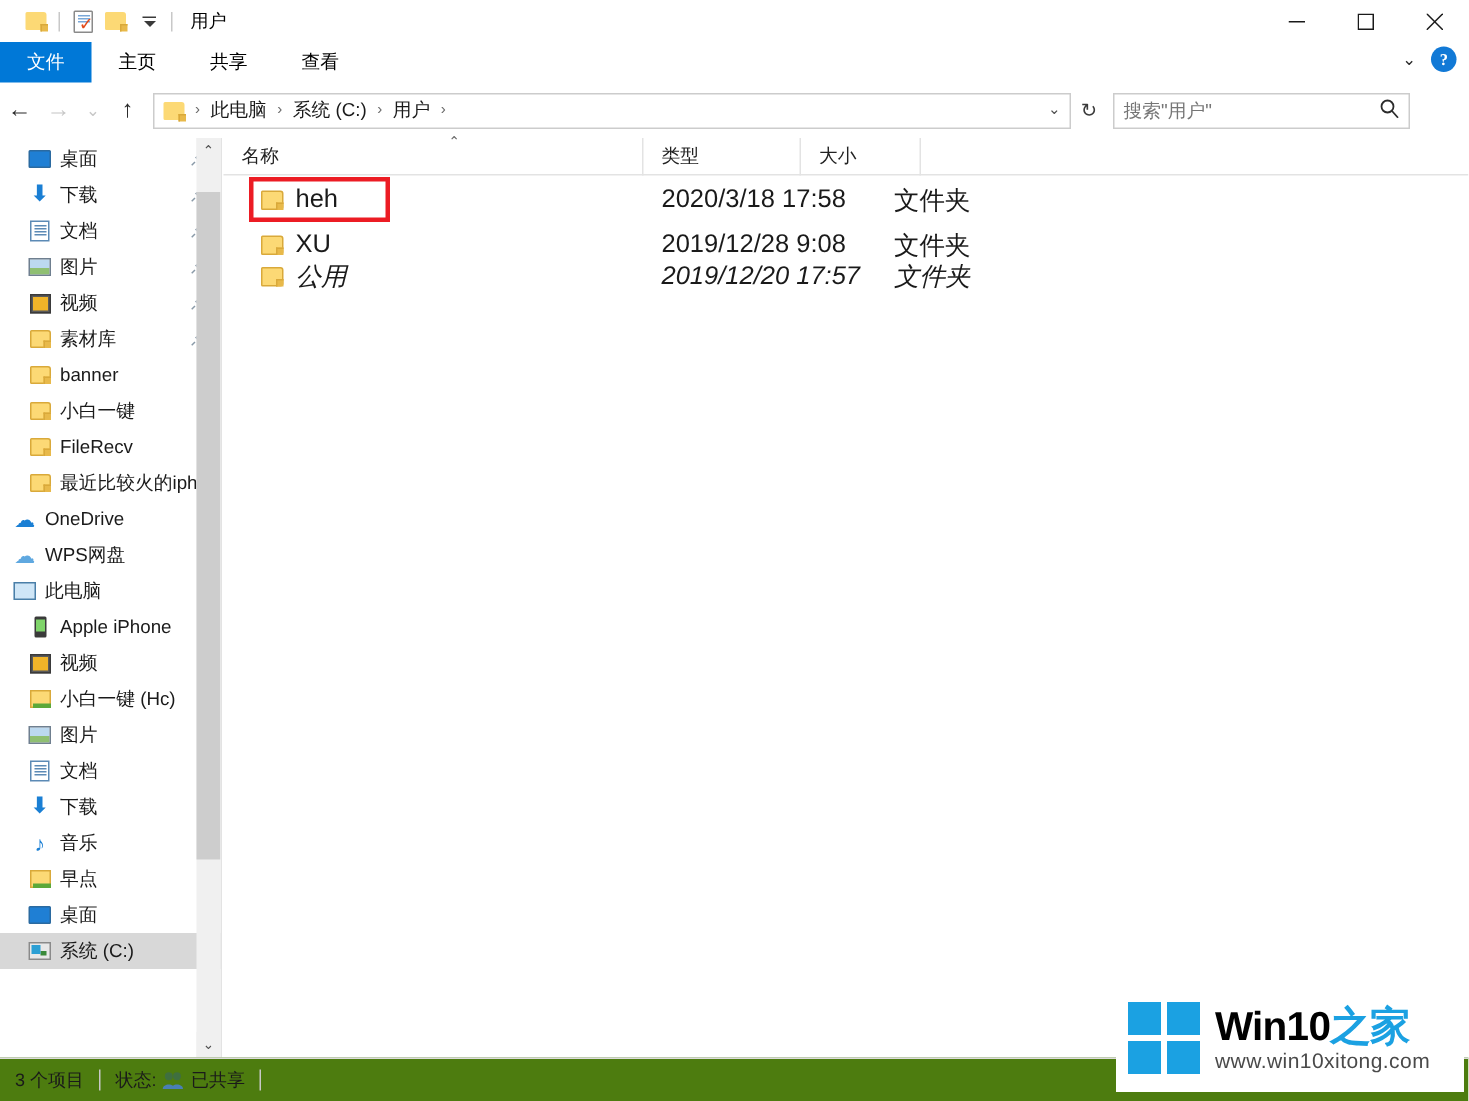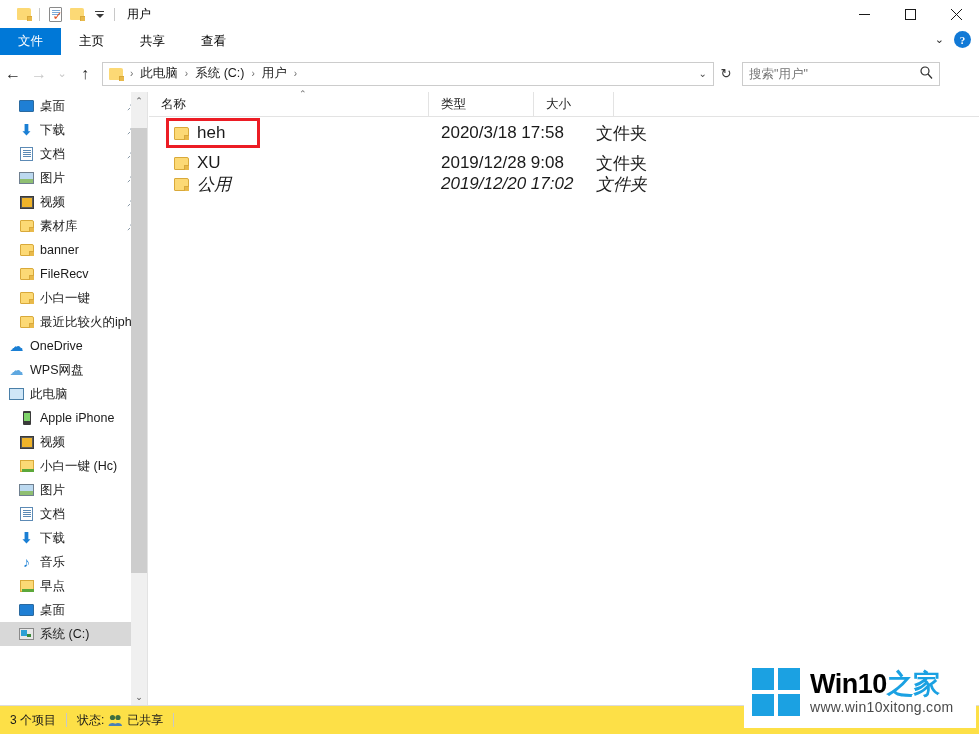--- a/index.html
+++ b/index.html
@@ -168,21 +168,21 @@
   .row .cell-name { display: flex; align-items: center; gap: 8px; padding-left: 25px; }
   .rowicon { width: 15px; height: 13px; background: #fcd975; border: 1px solid #d9a93a; border-radius: 1px 2px 2px 1px; position: relative; }
   .rowicon::after { content:""; position:absolute; right:-1px; bottom:-1px; width:4px; height:4px; background:#e8b94a; border-left:1px solid #d9a93a; border-top:1px solid #d9a93a; }
   .hl-box {
     position: absolute; border: 3px solid #ec1c24; pointer-events: none;
   }
 
   
   .statusbar {
     position: absolute; left: 0; top: 705px; width: 979px; height: 29px;
-    background: #fde047; border-top: 1px solid #dcdcdc; display: flex; align-items: center;
+    background: #4d7c0f; border-top: 1px solid #dcdcdc; display: flex; align-items: center;
     font-size: 12px; color: #1a1a1a;
   }
   .st-item { padding: 0 10px; display: flex; align-items: center; gap: 4px; }
   .st-sep { width: 1px; height: 14px; background: #c8c8c8; }
   .share-ic { display: inline-flex; }
 
   
   .watermark {
     position: absolute; left: 744px; top: 656px; width: 232px; height: 72px;
     background: #ffffff; display: flex; align-items: center; gap: 10px; padding-left: 8px;
@@ -358,27 +358,27 @@
         <div class="navitem lvl2">
           <span class="navicon">
             <span class="i-folder"></span>
           </span>
           <span>banner</span>
         </div>
         <div class="navitem lvl2">
           <span class="navicon">
             <span class="i-folder"></span>
           </span>
+          <span>小白一键</span>
+        </div>
+        <div class="navitem lvl2">
+          <span class="navicon">
+            <span class="i-folder"></span>
+          </span>
           <span>FileRecv</span>
-        </div>
-        <div class="navitem lvl2">
-          <span class="navicon">
-            <span class="i-folder"></span>
-          </span>
-          <span>小白一键</span>
         </div>
         <div class="navitem lvl2">
           <span class="navicon">
             <span class="i-folder"></span>
           </span>
           <span>最近比较火的iph</span>
         </div>
         <div class="navitem">
           <span class="navicon">
             <span class="i-onedrive">☁</span>
@@ -495,21 +495,21 @@
           </div>
           <div style="width: 155px; padding-left: 12px;">2019/12/28 9:08</div>
           <div style="width: 105px; padding-left: 12px;">文件夹</div>
           <div style="width: 80px; padding-left: 12px;"></div>
         </div>
         <div class="row" style="margin-bottom: 1px; font-style: italic;">
           <div class="cell-name" style="width: 280px;">
             <span class="rowicon"></span>
             <span>公用</span>
           </div>
-          <div style="width: 155px; padding-left: 12px;">2019/12/20 17:02</div>
+          <div style="width: 155px; padding-left: 12px;">2019/12/20 17:57</div>
           <div style="width: 105px; padding-left: 12px;">文件夹</div>
           <div style="width: 80px; padding-left: 12px;"></div>
         </div>
       </div>
     <div class="hl-box" style="left:17px; top:26px; width:94px; height:30px;"></div>
   </div>
 
   <div class="statusbar">
     <span class="st-item">3 个项目</span>
     <span class="st-sep"></span>

